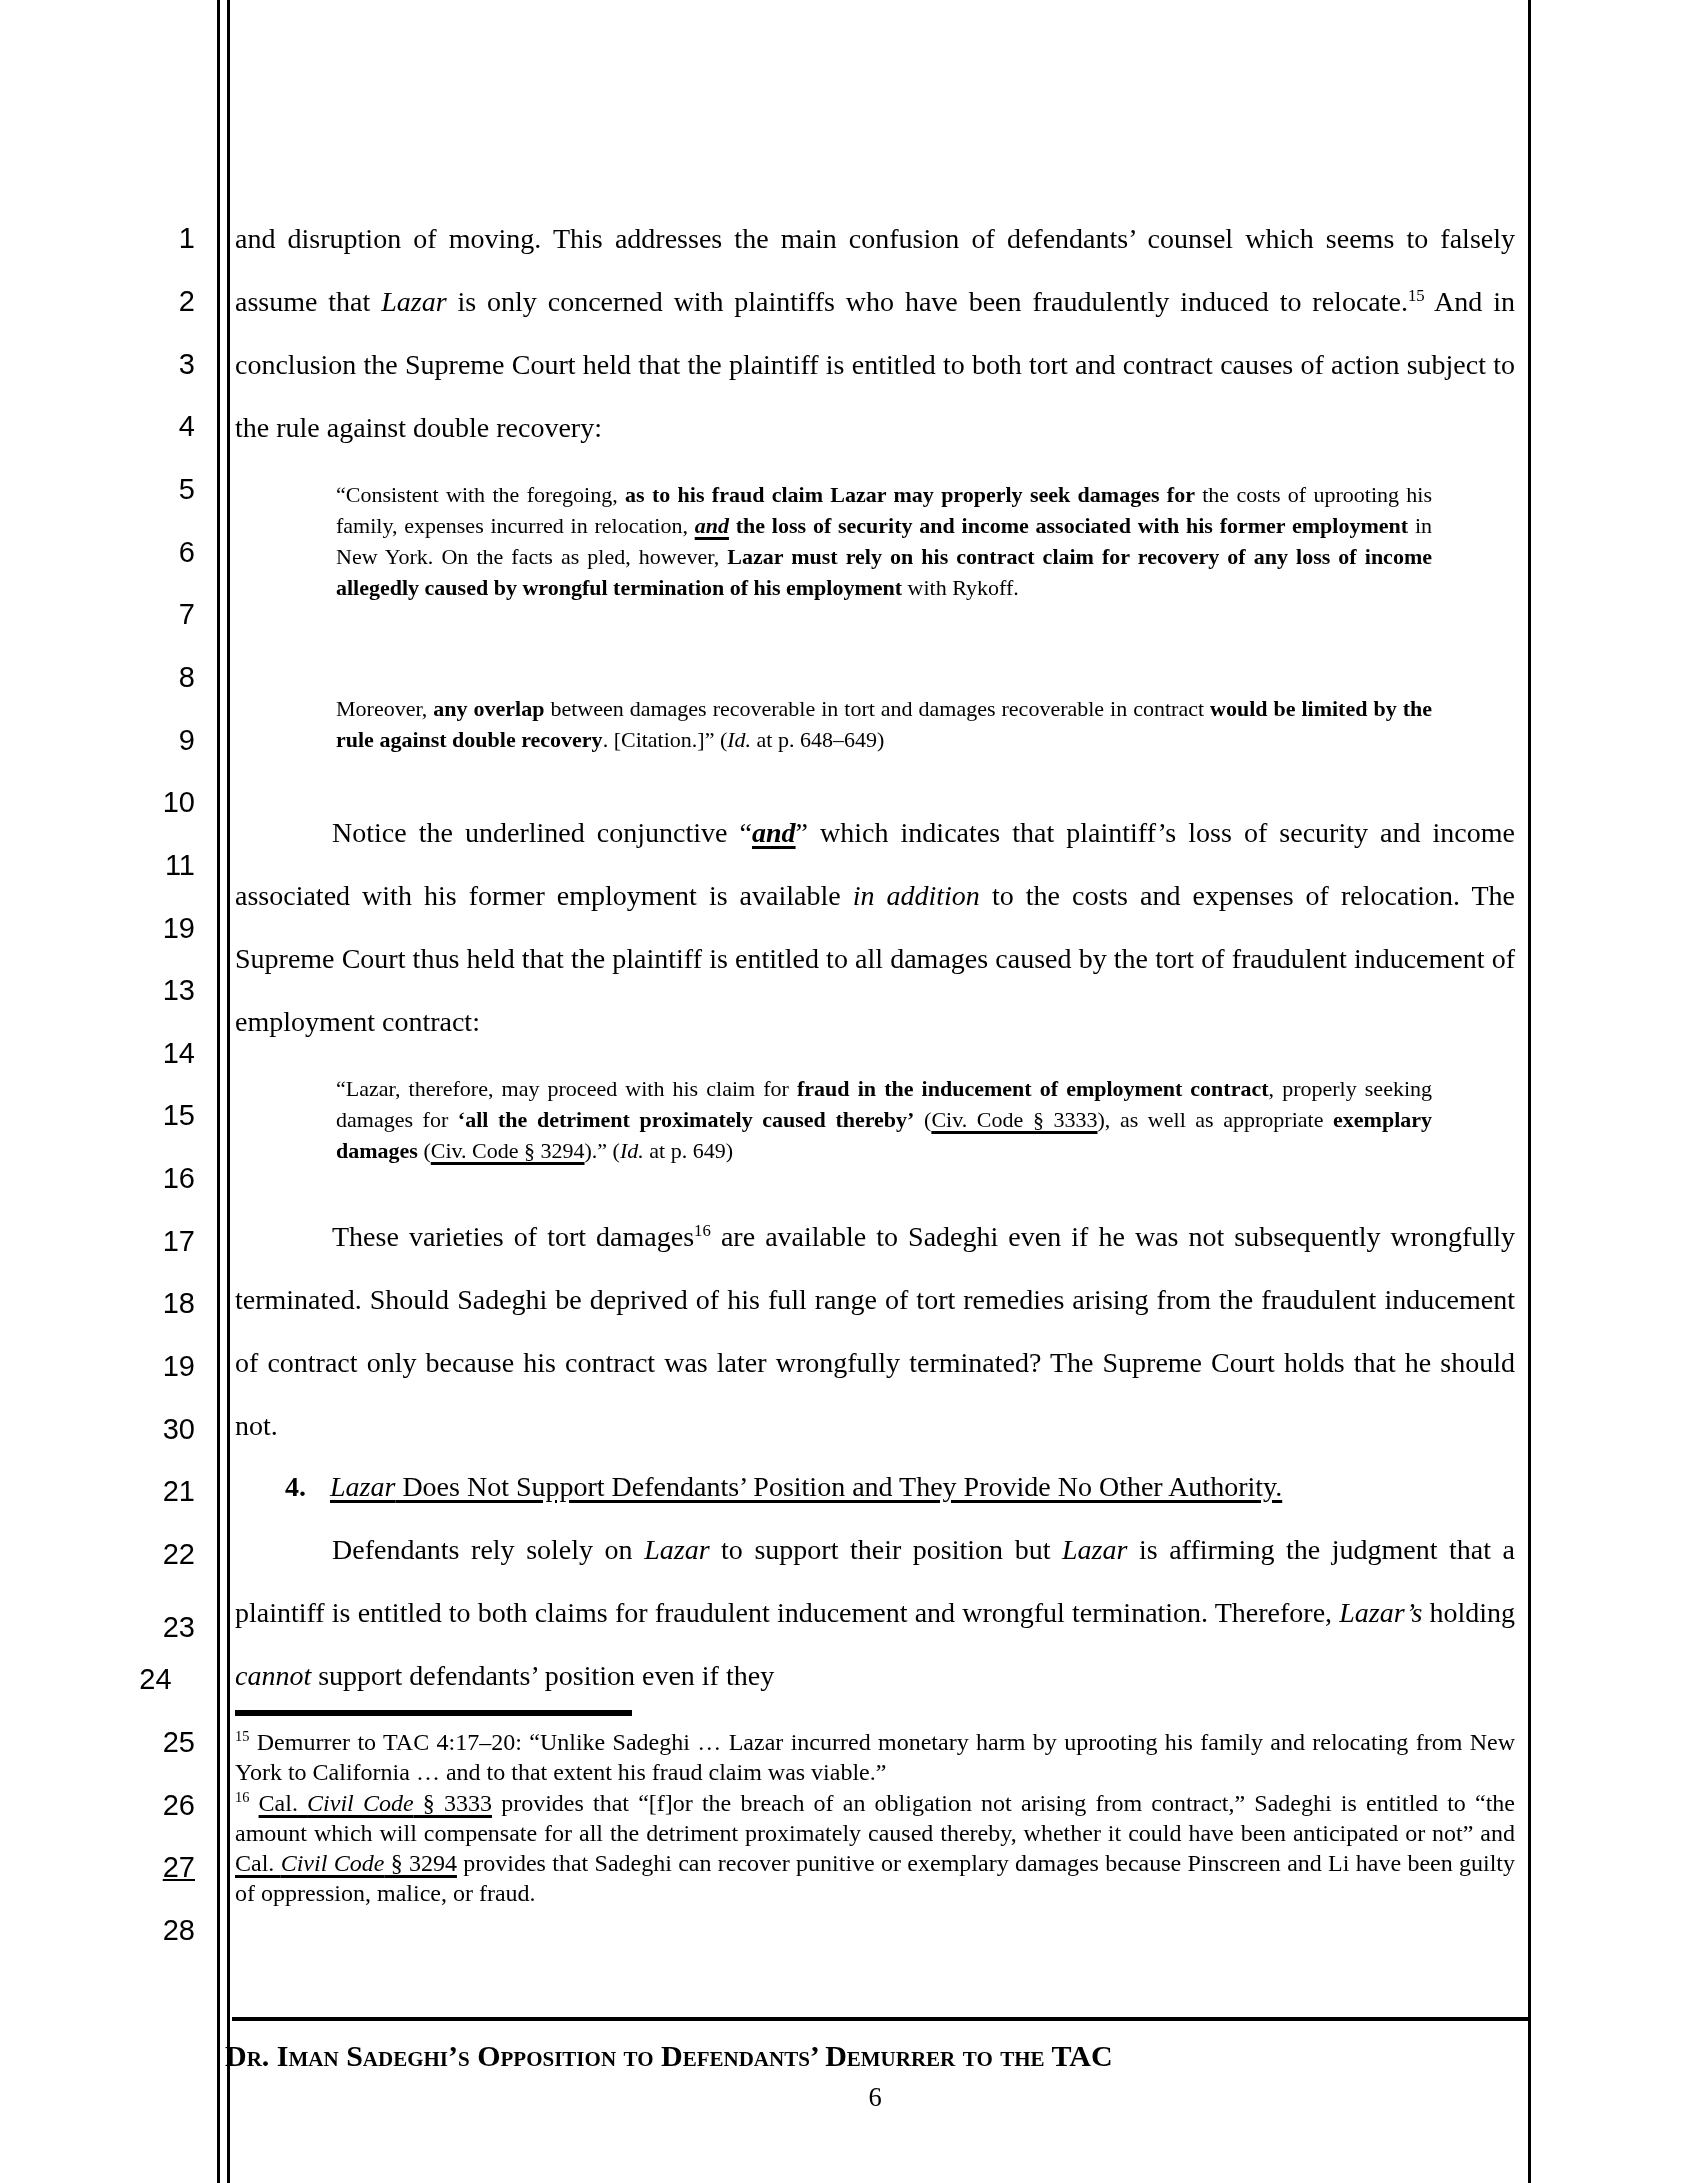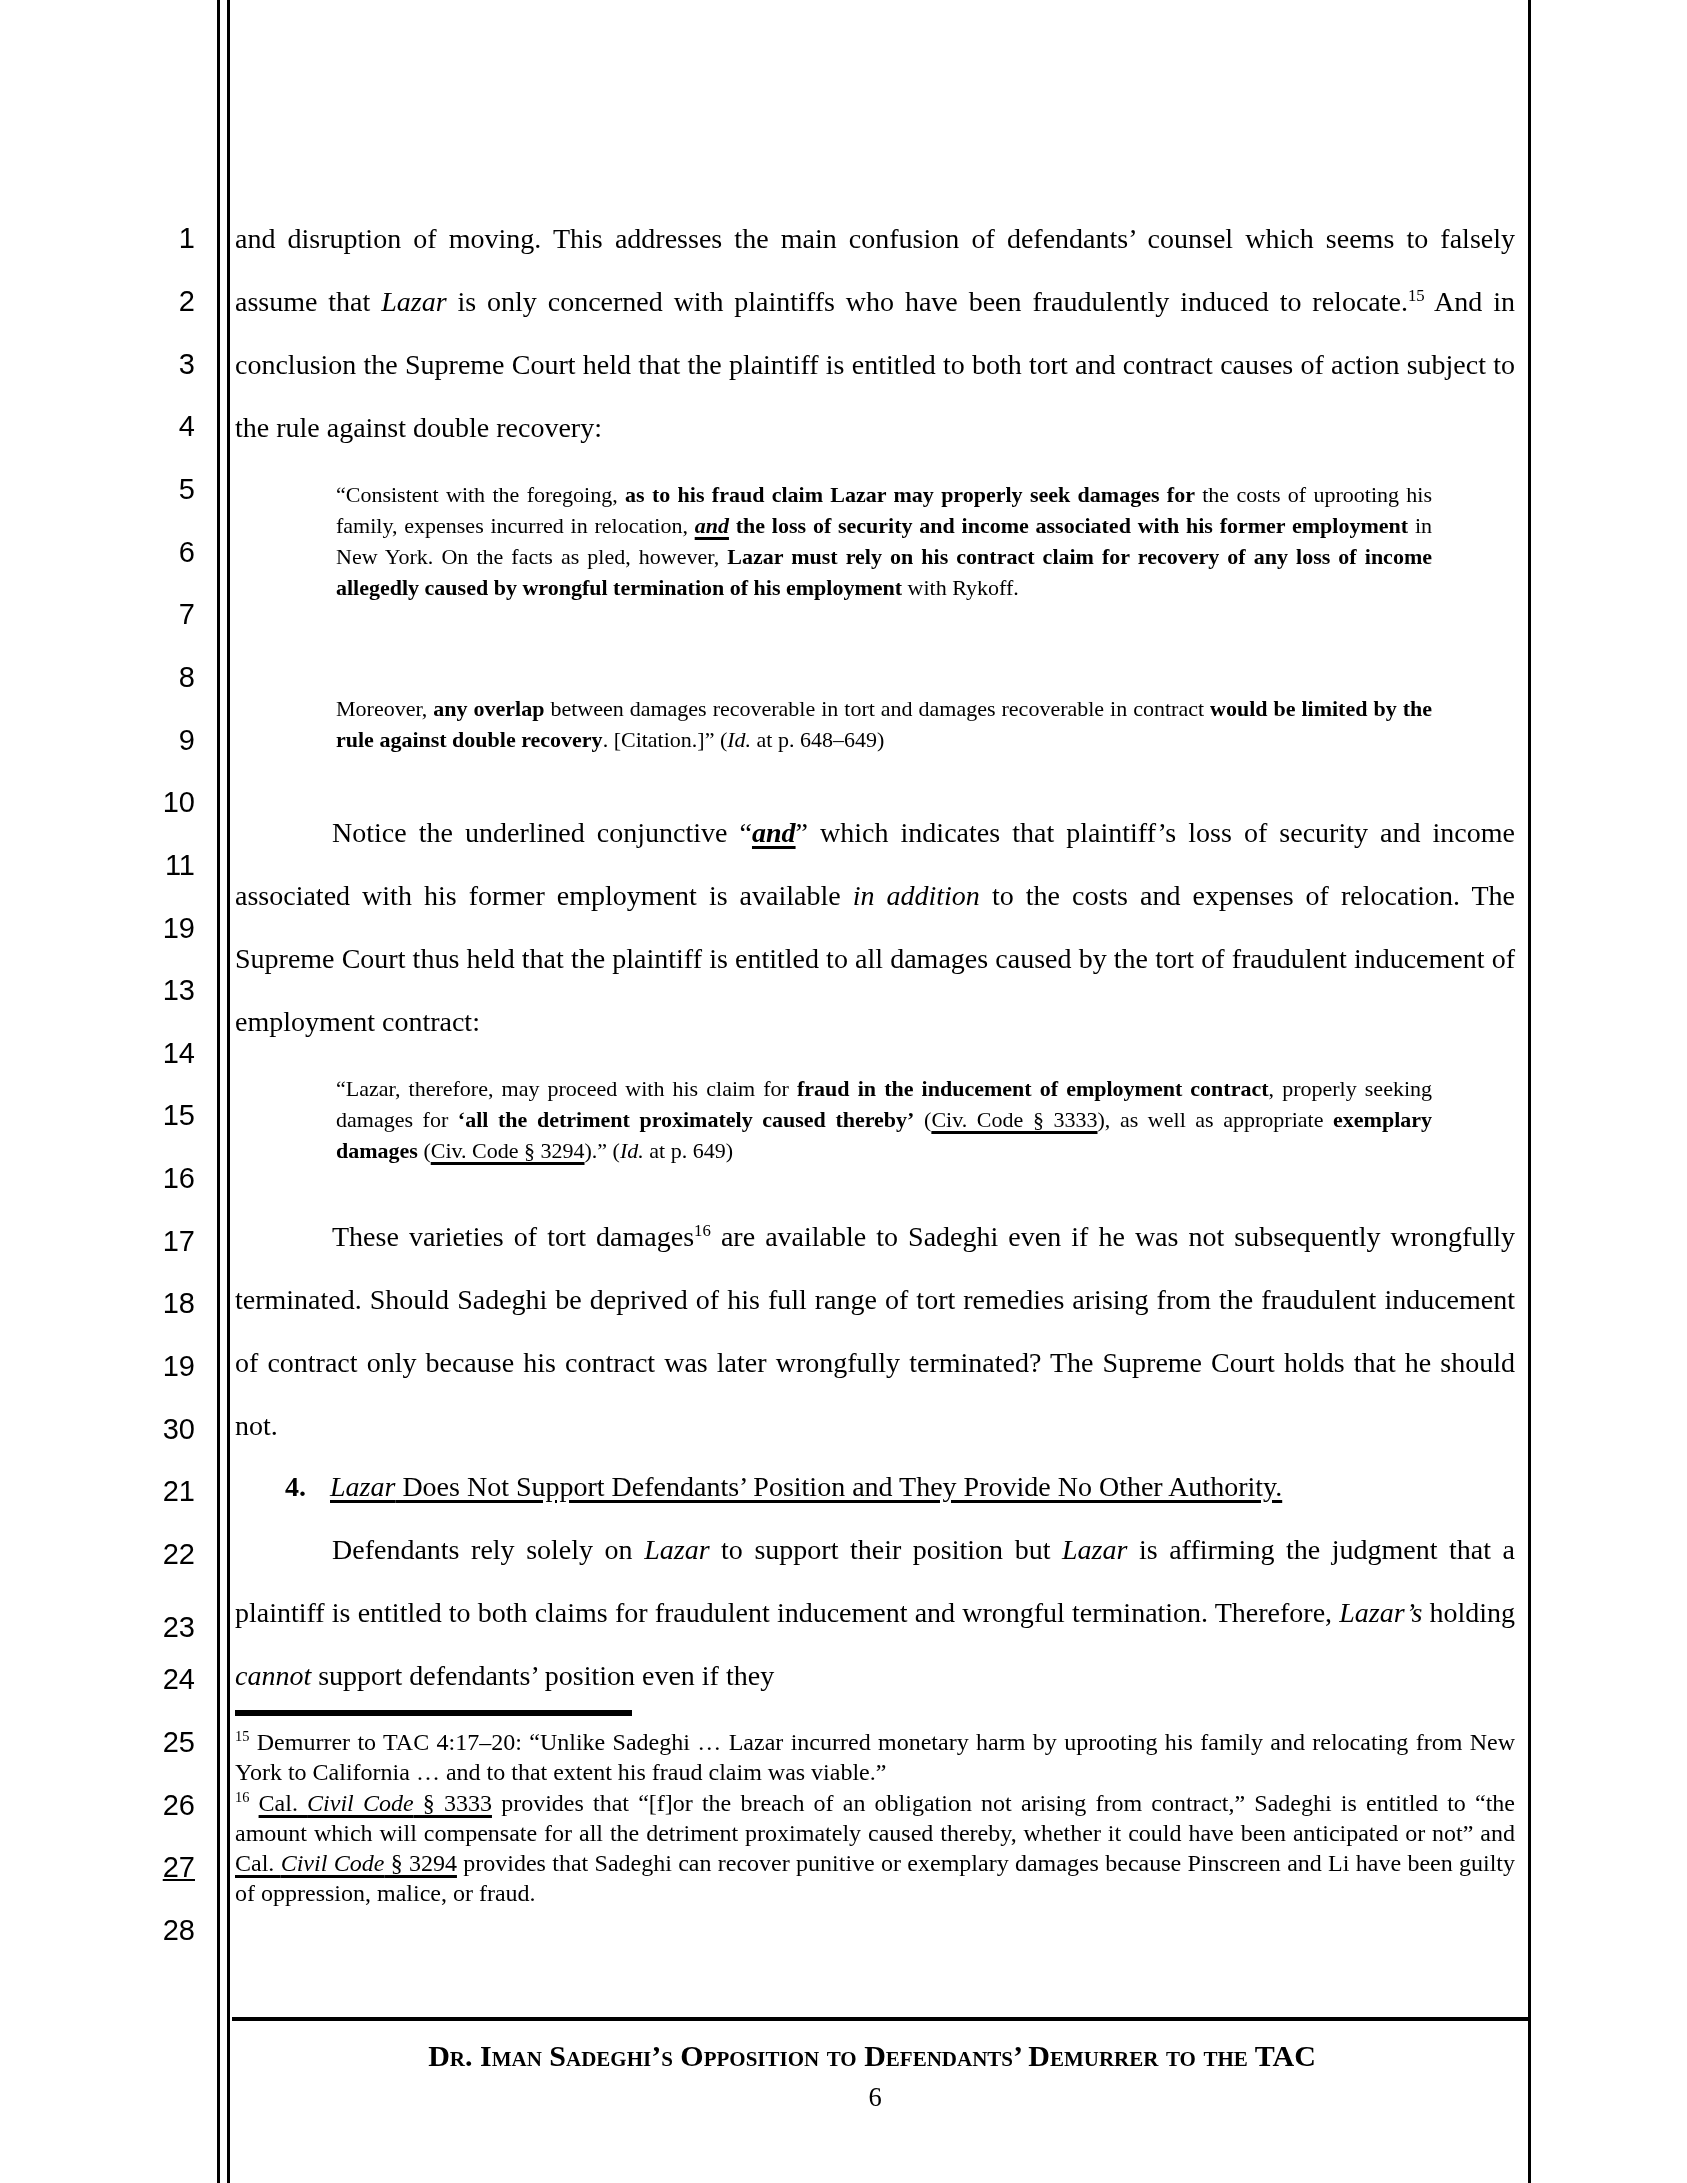--- a/index.html
+++ b/index.html
@@ -26,21 +26,21 @@
     position:absolute; left:235px; width:1297px; padding-left:50px; box-sizing:border-box;
     font-size:28px; line-height:40px; white-space:nowrap;
   }
   .fn {
     position:absolute; left:235px; width:1280px;
     font-size:24px; line-height:30px; text-align:justify;
   }
   .fnsep { position:absolute; left:235px; top:1710px; width:397px; height:6px; background:#000; }
   .footer-rule { position:absolute; left:232px; top:2017px; width:1298px; height:4px; background:#000; }
   .footer-title {
-    position:absolute; left:232px; top:2037px; width:1280px; text-align:center;
+    position:absolute; left:225px; top:2037px; width:1280px; text-align:left;
     font-weight:bold; font-variant:small-caps; font-size:30px; line-height:37px;
   }
   .page-num { position:absolute; left:235px; top:2081px; width:1280px; text-align:center; font-size:26.5px; line-height:33px; }
   
   span.b { font-weight:bold; }
   span.i { font-style:italic; }
   span.u { text-decoration:underline; text-decoration-thickness:2.6px; text-underline-offset:4px; }
   span.sup { vertical-align:super; font-size:60%; line-height:0; }
   span.hnum { margin-right:24px; }
 </style>
@@ -66,21 +66,21 @@
       <div class="lineno" style="top: 1033px;">14</div>
       <div class="lineno" style="top: 1095px;">15</div>
       <div class="lineno" style="top: 1158px;">16</div>
       <div class="lineno" style="top: 1221px;">17</div>
       <div class="lineno" style="top: 1283px;">18</div>
       <div class="lineno" style="top: 1346px;">19</div>
       <div class="lineno" style="top: 1409px;">30</div>
       <div class="lineno" style="top: 1471px;">21</div>
       <div class="lineno" style="top: 1534px;">22</div>
       <div class="lineno" style="top: 1599px; margin-top: 8px;">23</div>
-      <div class="lineno" style="top: 1659px;">24</div>
+      <div class="lineno" style="top: 1659px; text-align: center;">24</div>
       <div class="lineno" style="top: 1722px;">25</div>
       <div class="lineno" style="top: 1785px;">26</div>
       <div class="lineno" style="top: 1847px; text-decoration: underline;">27</div>
       <div class="lineno" style="top: 1910px;">28</div>
     </div>
 
   <div class="vrule" style="left:217px;"></div>
   <div class="vrule" style="left:227px;"></div>
   <div class="vrule" style="left:1528px;"></div>
 

